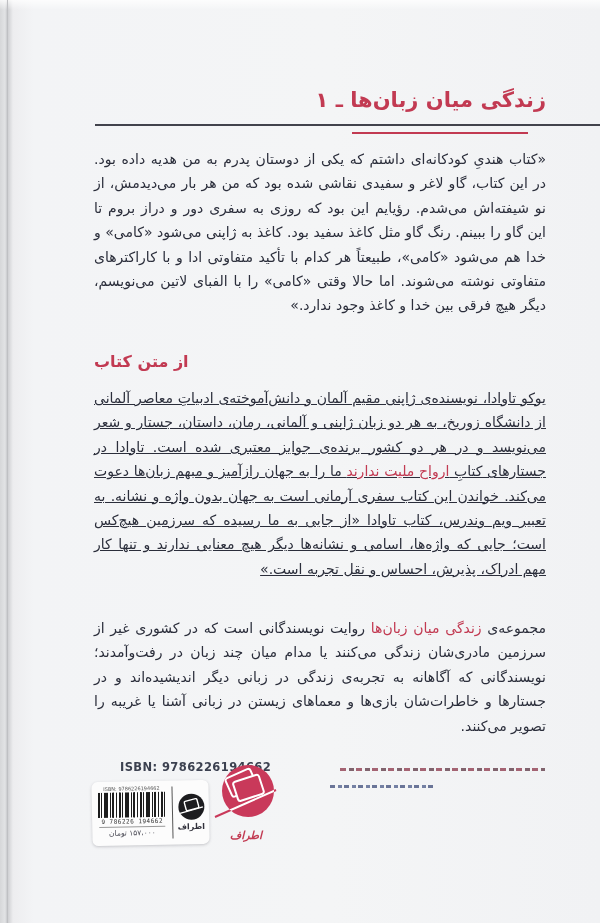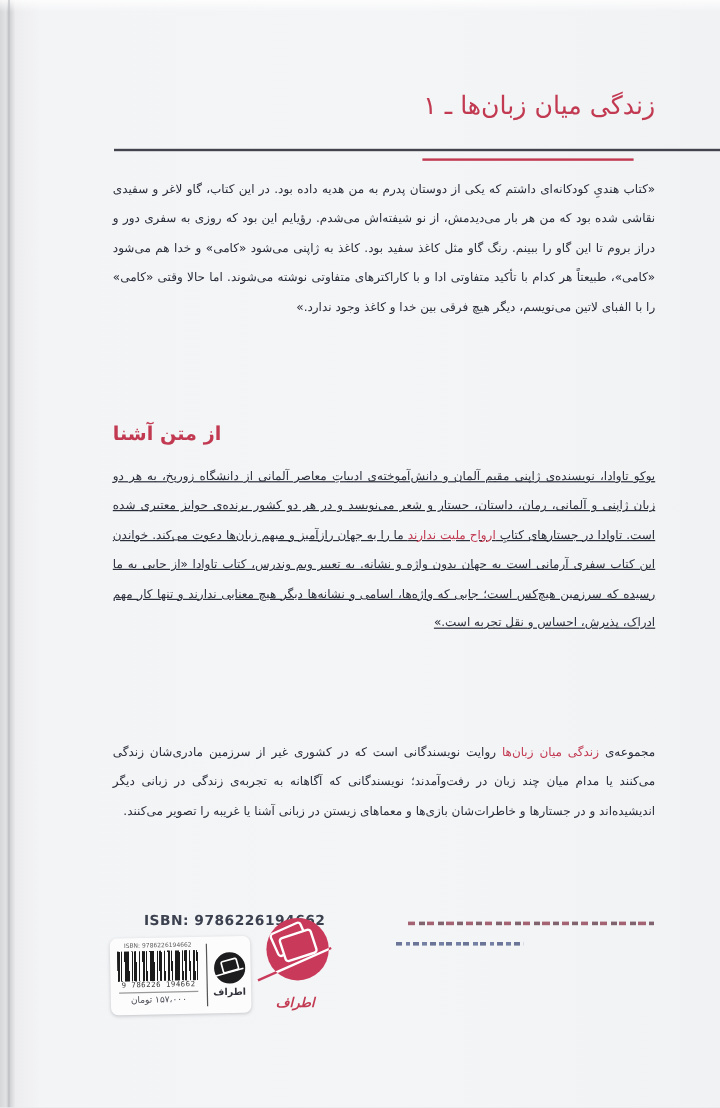--- a/index.html
+++ b/index.html
@@ -3,27 +3,27 @@
 <meta charset="utf-8">
 <style>
   html,body{margin:0;padding:0;}
   body{width:600px;height:923px;background:#e9eaec;font-family:"DejaVu Sans",sans-serif;}
   .cover{position:relative;width:600px;height:923px;overflow:hidden;
     background:linear-gradient(90deg,#d6d7d9 0px,#e2e3e5 5px,#c9cacd 7px,#ededef 13px,#f3f4f6 34px,#f4f5f6 55%,#f1f2f4 100%);}
   .spine-line{position:absolute;left:7px;top:0;width:1px;height:100%;background:#bfc0c3;}
   .top-sheen{position:absolute;left:0;top:0;width:100%;height:10px;
     background:linear-gradient(180deg,rgba(255,255,255,.8),rgba(255,255,255,0));}
 
-  .series-title{position:absolute;top:76px;right:54px;direction:rtl;
-    font-size:21px;font-weight:normal;letter-spacing:-0.2px;}
+  .series-title{position:absolute;top:88px;right:54px;direction:rtl;
+    font-size:21px;font-weight:bold;letter-spacing:-0.2px;}
   .rule-dark{position:absolute;top:124px;left:95px;width:505px;height:2px;background:#42434c;}
   .rule-red{position:absolute;top:132px;left:352px;width:176px;height:2px;}
 
   .textcol{position:absolute;left:94px;width:452px;direction:rtl;text-align:justify;
-    font-size:10px;line-height:24.4px;color:#2b2e3b;}
+    font-size:14px;line-height:24.4px;color:#2b2e3b;}
   .quote-block{top:147px;}
   .attribution{position:absolute;left:94px;top:352px;direction:rtl;
     font-size:16px;font-weight:bold;}
   .author-block{top:386px;text-decoration:underline;}
   .series-block{top:616px;}
   .red-inline{font-weight:normal;}
 
   .isbn-label{position:absolute;left:120px;top:760px;font-size:11.5px;font-weight:bold;
     color:#3c4150;letter-spacing:.4px;}
 
@@ -62,21 +62,21 @@
   <div class="top-sheen"></div>
   <div class="spine-line"></div>
 
   <div class="series-title" style="color:#c23a52">زندگی میان زبان‌ها ـ ۱</div>
 
   <div class="rule-dark"></div>
   <div class="rule-red" style="background:#c23a52"></div>
 
   <p class="textcol quote-block" style="position:absolute;margin:0">«کتاب هندیِ کودکانه‌ای داشتم که یکی از دوستان پدرم به من هدیه داده بود. در این کتاب، گاو لاغر و سفیدی نقاشی شده بود که من هر بار می‌دیدمش، از نو شیفته‌اش می‌شدم. رؤیایم این بود که روزی به سفری دور و دراز بروم تا این گاو را ببینم. رنگ گاو مثل کاغذ سفید بود. کاغذ به ژاپنی می‌شود «کامی» و خدا هم می‌شود «کامی»، طبیعتاً هر کدام با تأکید متفاوتی ادا و با کاراکترهای متفاوتی نوشته می‌شوند. اما حالا وقتی «کامی» را با الفبای لاتین می‌نویسم، دیگر هیچ فرقی بین خدا و کاغذ وجود ندارد.»</p>
 
-  <div class="attribution" style="color:#c23a52">از متن آشنا</div>
+  <div class="attribution" style="color:#c23a52">از متن کتاب</div>
 
   <p class="textcol author-block" style="position:absolute;margin:0"><span>یوکو تاوادا، نویسنده‌ی ژاپنی مقیم آلمان و دانش‌آموخته‌ی ادبیاتِ معاصر آلمانی از دانشگاه زوریخ، به هر دو زبان ژاپنی و آلمانی، رمان، داستان، جستار و شعر می‌نویسد و در هر دو کشور برنده‌ی جوایز معتبری شده است. تاوادا در جستارهای کتابِ </span><span class="red-inline" style="color:#c23a52">ارواح ملیت ندارند</span><span> ما را به جهان رازآمیز و مبهم زبان‌ها دعوت می‌کند. خواندن این کتاب سفری آرمانی است به جهان بدون واژه و نشانه. به تعبیر ویم وندرس، کتاب تاوادا «از جایی به ما رسیده که سرزمین هیچ‌کس است؛ جایی که واژه‌ها، اسامی و نشانه‌ها دیگر هیچ معنایی ندارند و تنها کار مهم ادراک، پذیرش، احساس و نقل تجربه است.»</span></p>
 
   <p class="textcol series-block" style="position:absolute;margin:0"><span>مجموعه‌ی </span><span class="red-inline" style="color:#c23a52">زندگی میان زبان‌ها</span><span> روایت نویسندگانی است که در کشوری غیر از سرزمین مادری‌شان زندگی می‌کنند یا مدام میان چند زبان در رفت‌وآمدند؛ نویسندگانی که آگاهانه به تجربه‌ی زندگی در زبانی دیگر اندیشیده‌اند و در جستارها و خاطرات‌شان بازی‌ها و معماهای زیستن در زبانی آشنا یا غریبه را تصویر می‌کنند.</span></p>
 
   <div class="isbn-label">ISBN: 9786226194662</div>
 
   <div class="sticker">
     <div class="sticker-left">
       <div class="sticker-isbn">ISBN: 9786226194662</div>

